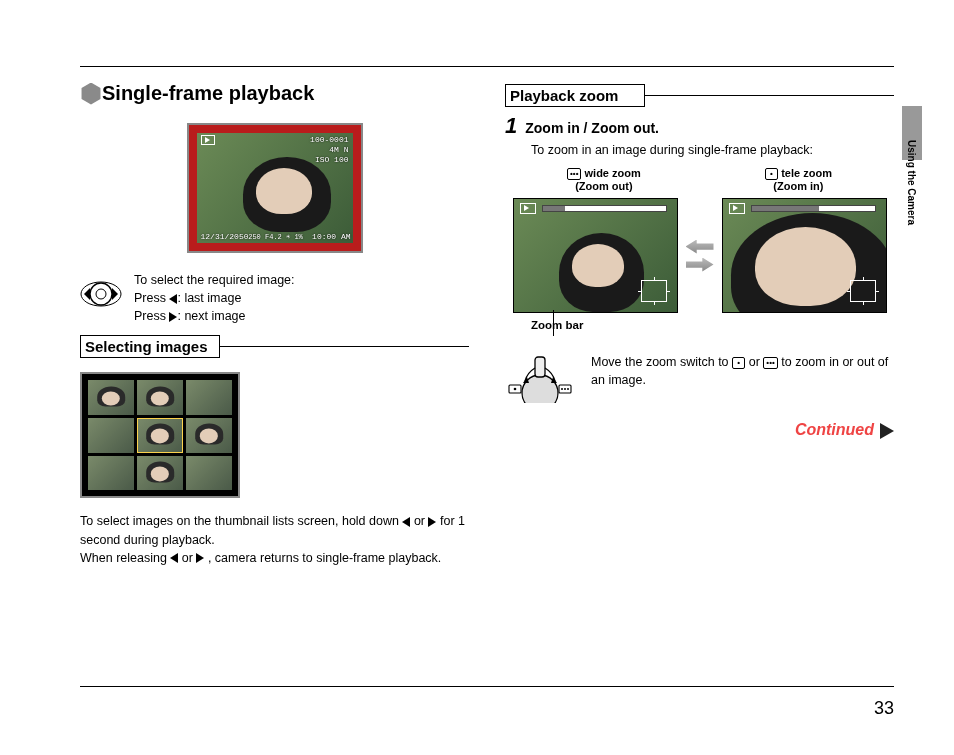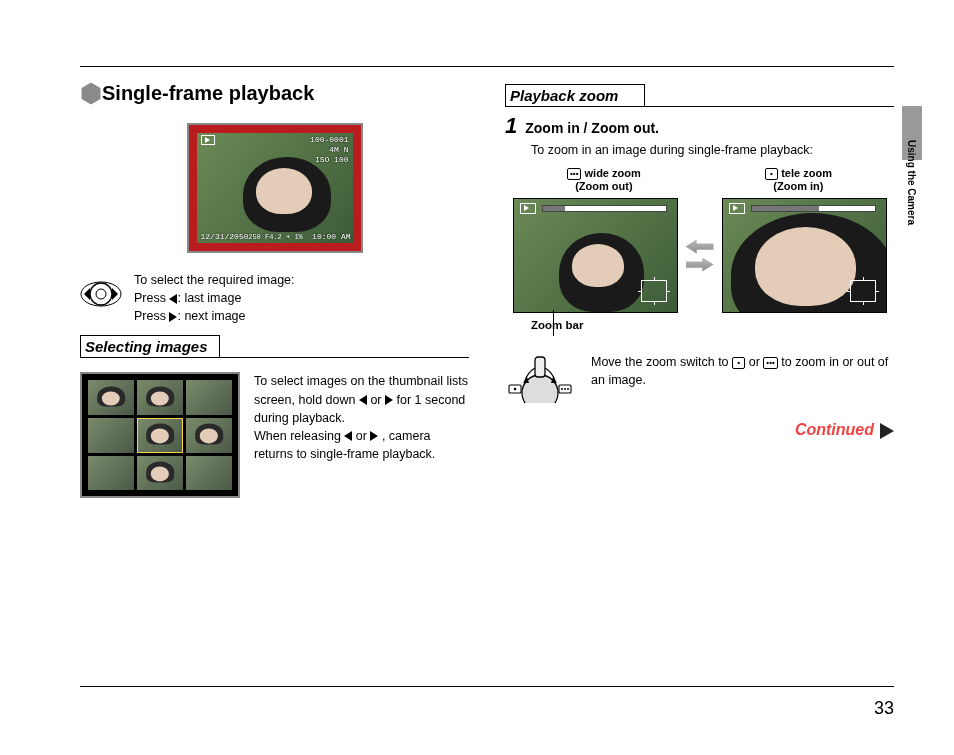--- a/index.html
+++ b/index.html
@@ -30,21 +30,21 @@
     display: flex;
     align-items: center;
     margin: 12px 0 18px 0;
   }
   .hex {
     width: 22px; height: 22px;
     background: #8a8a8a;
     clip-path: polygon(50% 0%, 93% 25%, 93% 75%, 50% 100%, 7% 75%, 7% 25%);
   }
   .boxed { border: 1px solid #000; border-bottom-width:1.5px; display:inline-block; padding:2px 6px 2px 4px; font-size:15px; font-weight:bold; min-width:140px;}
-  .section-bar { display:flex; align-items:flex-end;font-style:italic; }
+  .section-bar { display:flex; align-items:center; }
   .section-bar .line { flex:1; border-bottom:1.5px solid #000; }
 
   .cam-display {
     width: 176px;
     height: 130px;
     border: 2px solid #888;
     margin: 0 auto 18px;
     position: relative;
     background: #b91c1c;
     font-family: Liberation Mono, monospace;
@@ -189,21 +189,21 @@
           <div><span>Press </span><span class="tri-l"></span><span>: last image</span></div>
           <div><span>Press </span><span class="tri-r"></span><span>: next image</span></div>
         </div>
       </div>
 
       <div class="section-bar">
         <span class="boxed">Selecting images</span>
         <span class="line"></span>
       </div>
 
-      <div class="sel-row" style="margin-top:14px;">
+      <div class="sel-row" style="margin-top:14px;flex-direction:column;">
         <div class="thumbs">
           <div class="t">
               <div class="mh"></div>
               <div class="mf"></div>
             </div>
           <div class="t">
               <div class="mh"></div>
               <div class="mf"></div>
             </div>
           <div class="t"></div>

